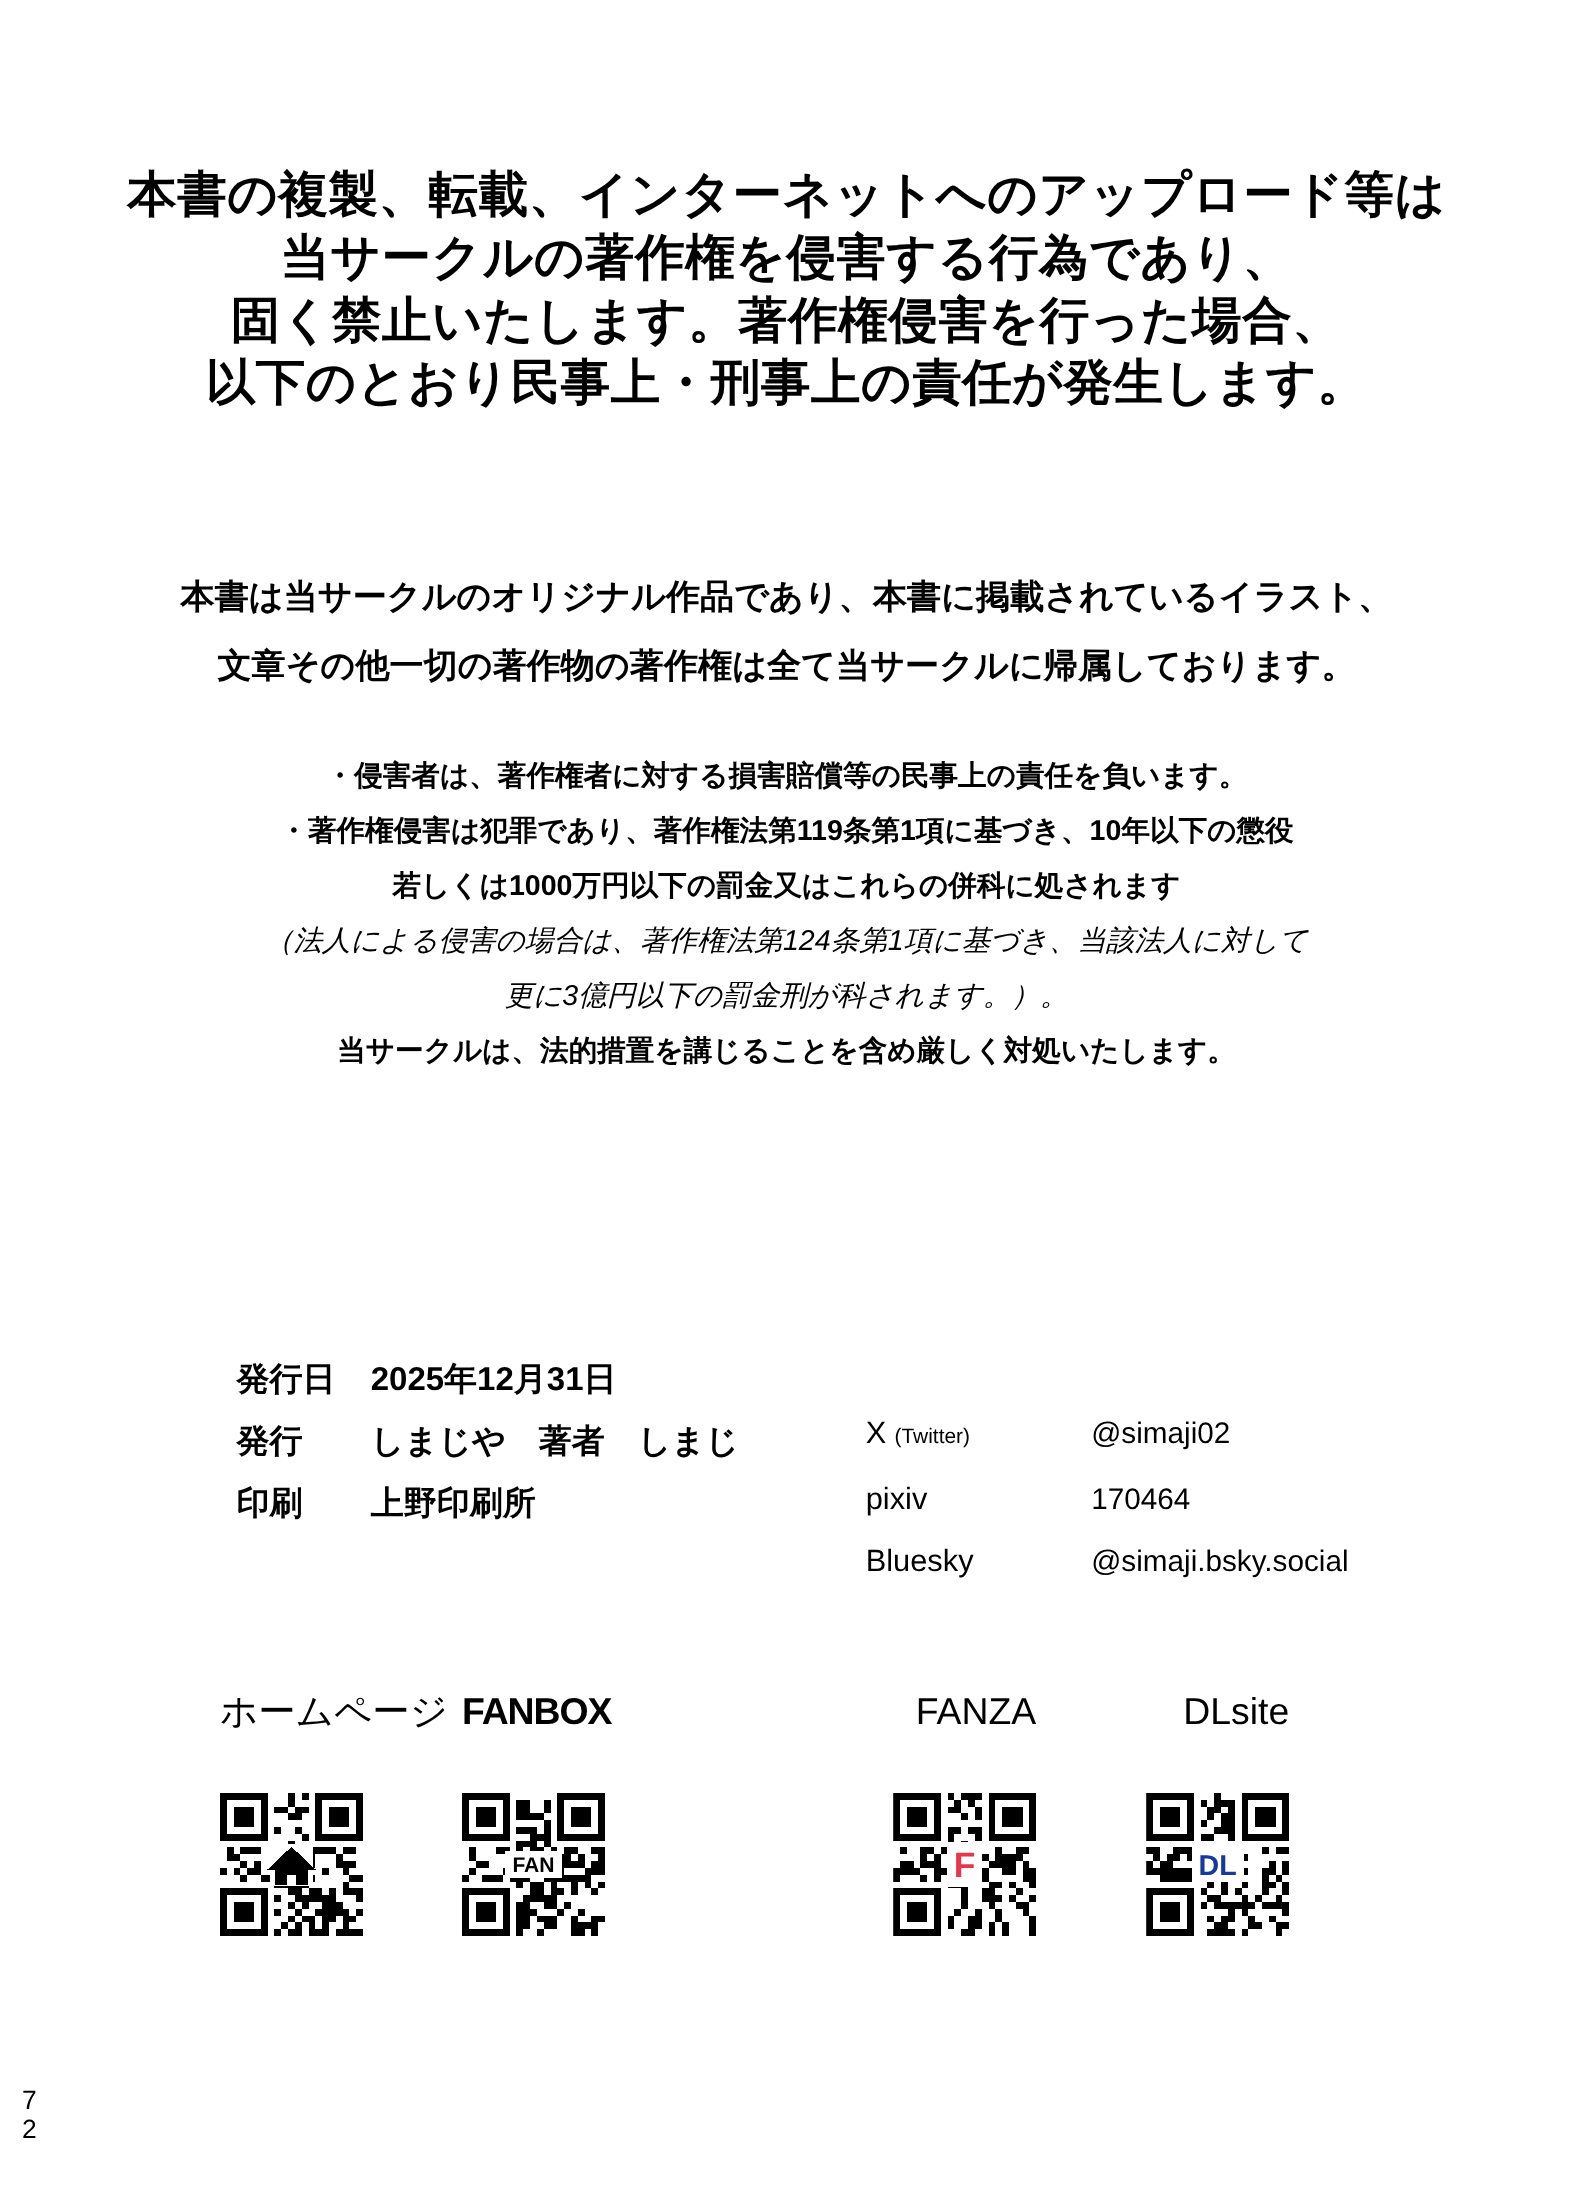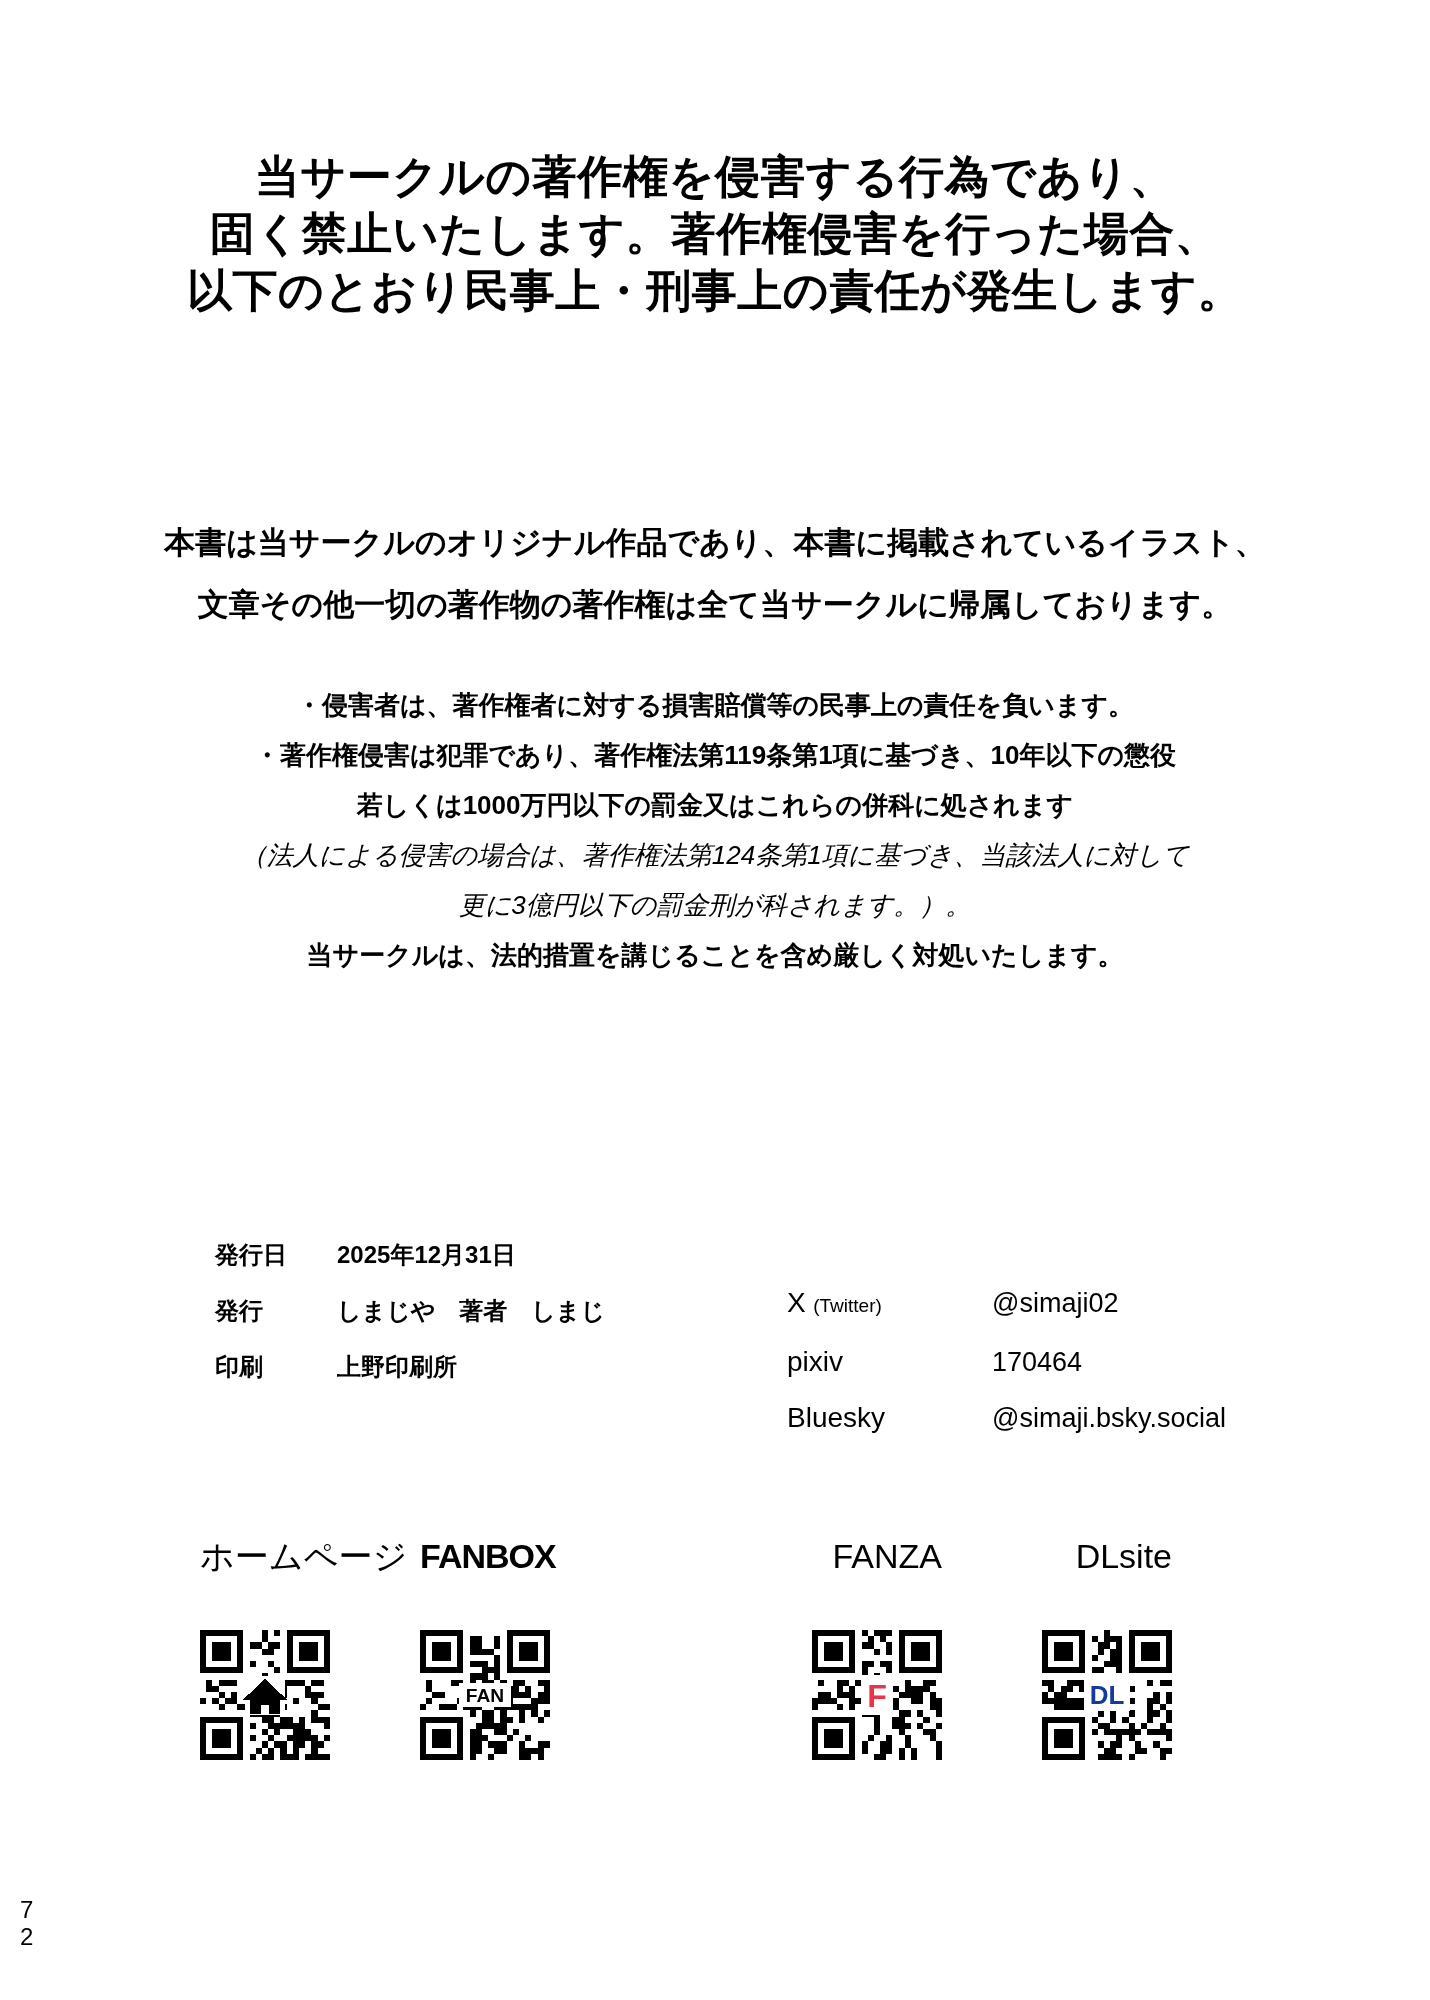--- a/index.html
+++ b/index.html
@@ -27,21 +27,21 @@
   
   .legal{
     position:absolute;top:680px;left:0;width:100%;
     text-align:center;
     font-size:26px;line-height:50px;font-weight:700;
   }
   .legal .light{font-weight:400;font-style:italic;}
   
   .colophon{
     position:absolute;top:1240px;left:215px;
-    font-size:24px;font-weight:600;
+    font-size:30px;font-weight:600;
   }
   .c-row{display:flex;line-height:30px;margin-bottom:26px;}
   .c-label{width:122px;flex:0 0 122px;}
   .c-value{white-space:nowrap;}
   
   .social{
     position:absolute;top:1288px;left:787px;
     font-size:27px;font-weight:500;
   }
   .s-row{display:flex;line-height:30px;margin-bottom:26px;align-items:baseline;gap:44px;}
@@ -67,20 +67,21 @@
     font-size:24px;line-height:27px;font-weight:500;
     word-break:break-all;
   }
 </style>
 </head>
 <body>
 
 <div class="page">
 
   <div class="headline">
+    <div>本書の複製、転載、インターネットへのアップロード等は</div>
     <div>当サークルの著作権を侵害する行為であり、</div>
     <div>固く禁止いたします。著作権侵害を行った場合、</div>
     <div>以下のとおり民事上・刑事上の責任が発生します。</div>
   </div>
 
   <div class="ownership">
     <div>本書は当サークルのオリジナル作品であり、本書に掲載されているイラスト、</div>
     <div>文章その他一切の著作物の著作権は全て当サークルに帰属しております。</div>
   </div>
 

